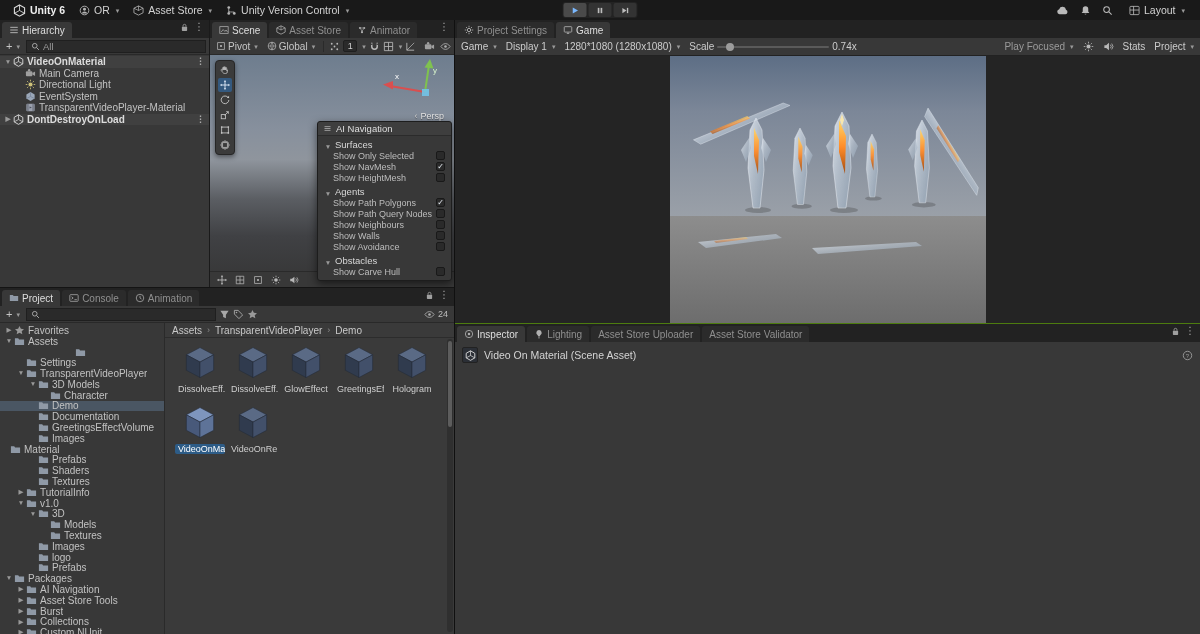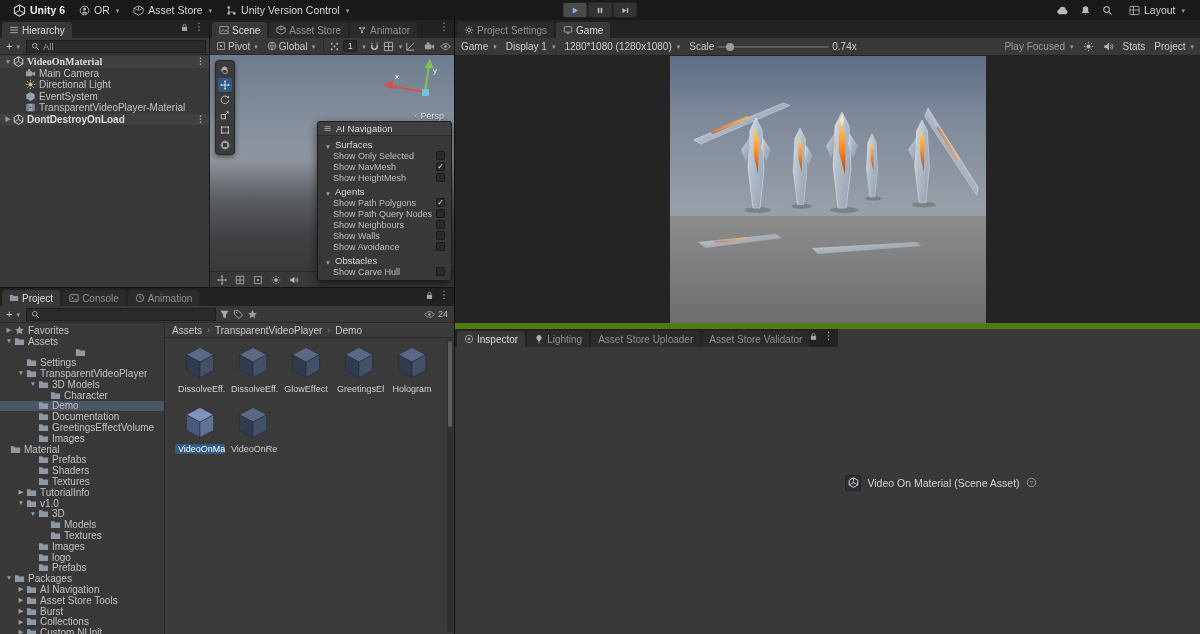--- a/index.html
+++ b/index.html
@@ -108,21 +108,21 @@
     padding:0 6px;gap:9px;font-size:10px;flex:none}
   .chip{display:flex;align-items:center;gap:3px;color:#cccccc;white-space:nowrap}
   .chip.dim{color:#9a9a9a}
   .slider{width:112px;height:2px;background:#5a5a5a;border-radius:1px;position:relative}
   .slider .knob{position:absolute;left:9px;top:-3px;width:8px;height:8px;border-radius:50%;background:#9c9c9c}
   .game-content{flex:1;position:relative;background:#242424;overflow:hidden}
   .game-render{position:absolute;left:50%;top:0;transform:translateX(-50%);width:316px;height:267px}
   .gt-right{margin-left:auto;display:flex;align-items:center;gap:9px}
 
   
-  .inspector{flex:1;display:flex;flex-direction:row;background:#383838;border-top:6px solid #4d7c0f;min-height:0}
+  .inspector{flex:1;display:flex;flex-direction:column;background:#383838;border-top:1px solid #4d7c0f;min-height:0}
   .insp-header{display:flex;align-items:center;gap:6px;padding:5px 7px 3px}
   .asset-thumb{width:16px;height:16px;background:#2b2f36;border:1px solid #222;border-radius:2px;
     display:flex;align-items:center;justify-content:center}
   .asset-thumb .icon{width:11px;height:11px}
   .insp-title{font-size:10.5px;color:#d4d4d4;flex:1;overflow:hidden;white-space:nowrap}
   .insp-open-row{display:flex;justify-content:flex-end;padding:2px 8px 7px;border-bottom:1px solid #2c2c2c}
   .open-btn{background:#585858;border:1px solid #484848;border-top-color:#6a6a6a;border-radius:3px;
     font-size:10px;color:#e6e6e6;padding:1px 11px;line-height:13px}
   .insp-empty{flex:1}
 </style>
@@ -266,21 +266,21 @@
               <span class="icon" style="width:9px;height:9px">
                   <svg viewBox="0 0 12 12">
                     <circle cx="5" cy="5" r="3.1" fill="none" stroke="#b9b9b9" stroke-width="1.1"></circle>
                     <path d="m7.5 7.5 3 3" stroke="#b9b9b9" stroke-width="1.2"></path>
                   </svg>
                 </span>
               <span>All</span>
             </div>
           </div>
           <div class="htree" id="hierarchy-tree">
-              <div class="hrow scene" style="padding-left: 3px; font-family: Liberation Serif, serif;">
+              <div class="hrow scene" style="padding-left: 3px;">
                 <span class="tw">▼</span>
                 <span class="icon">
                   <svg viewBox="0 0 12 12">
                     <path d="M6 .9 10.7 3.6v5L6 11.3 1.3 8.6v-5Z" fill="none" stroke="#dcdcdc" stroke-width="1"></path>
                     <path d="M6 .9V6M6 6 1.3 8.6M6 6l4.7 2.6" stroke="#dcdcdc" stroke-width=".8" fill="none"></path>
                   </svg>
                 </span>
                 <span class="klabel">VideoOnMaterial</span>
                 <span class="kebab">⋮</span>
               </div>

